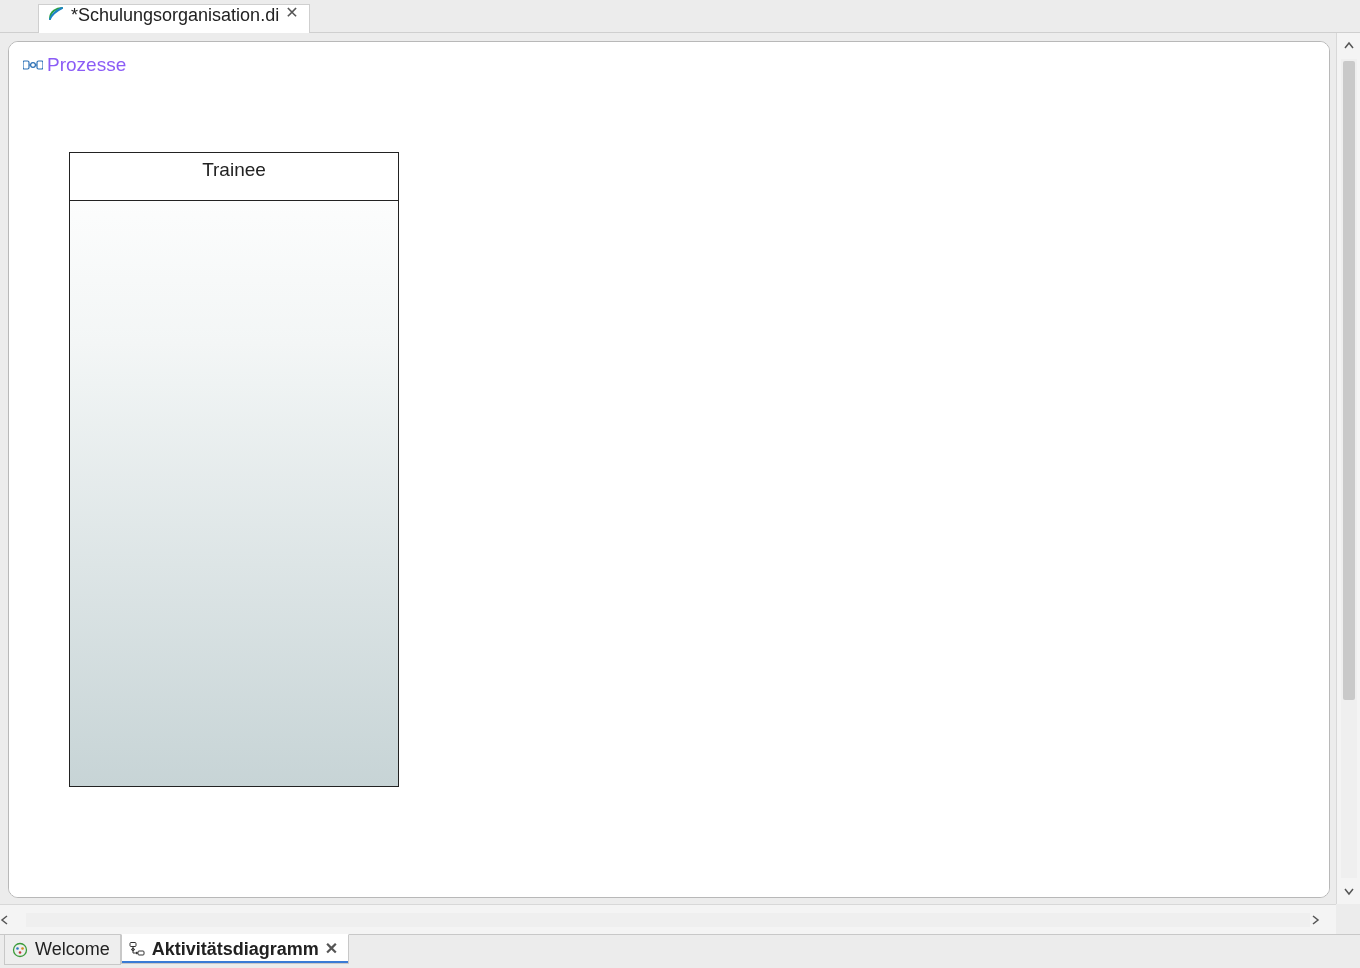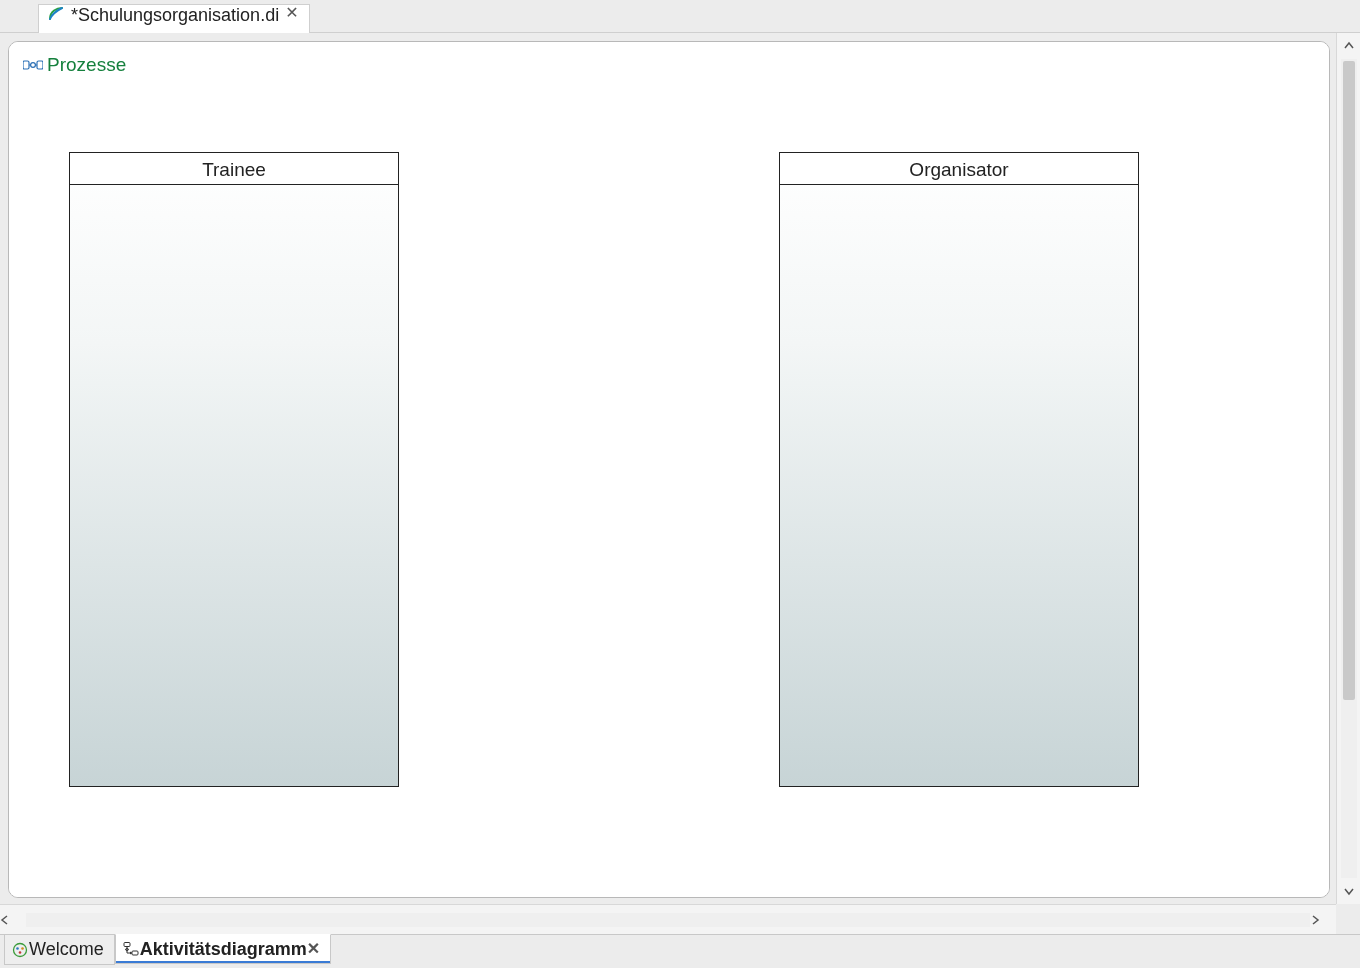--- a/index.html
+++ b/index.html
@@ -136,31 +136,31 @@
     background: #ffffff;
   }
   .diagram-title {
     position: absolute;
     left: 14px;
     top: 12px;
     display: flex;
     align-items: center;
     gap: 4px;
     font-size: 19px;
-    color: #15803d;
+    color: #8b5cf6;
   }
   .swimlane {
     position: absolute;
     border: 1px solid #222;
     background: linear-gradient(to bottom, #ffffff 0%, #f3f6f6 30%, #c7d4d6 100%);
   }
   .swimlane-header {
     border-bottom: 1px solid #222;
     text-align: center;
-    padding: 6px 0 3px;
+    padding: 6px 0 19px;
     font-size: 19px;
     background: #fff;
   }
   #lane-left  { left: 60px;  top: 110px; width: 330px; height: 635px; }
   #lane-right { left: 770px; top: 110px; width: 360px; height: 635px; }
 
   
   .inner-tab-bar {
     height: 34px;
     background: #ececec;
@@ -171,20 +171,21 @@
   }
   .inner-tab {
     height: 30px;
     background: #eeeeee;
     border-bottom: 1px solid #c8c8c8;
     border-left: 1px solid #c8c8c8;
     border-right: 1px solid #c8c8c8;
     display: flex;
     align-items: center;
     padding: 0 10px 0 6px;
+    gap: 6px;
   }
   .inner-tab.active {
     background: #ffffff;
     border-top: 1px solid #ffffff;
     position: relative;
     top: -1px;
     box-shadow: inset 0 -2px 0 #3a7bd5;
     font-weight: bold;
   }
   .inner-tab .lbl { font-size: 18px; }
@@ -224,23 +225,20 @@
               <line x1="6" y1="8" x2="7.6" y2="8" stroke="#2a6fb5" stroke-width="1.2"></line>
               <line x1="12.4" y1="8" x2="14" y2="8" stroke="#2a6fb5" stroke-width="1.2"></line>
             </svg>
           </span>
           <span>Prozesse</span>
         </div>
 
         <div class="swimlane" id="lane-left">
           <div class="swimlane-header">Trainee</div>
         </div>
-        <div class="swimlane" id="lane-right">
-          <div class="swimlane-header">Organisator</div>
-        </div>
       </div>
     </div>
 
     <div class="canvas-scroll-v">
       <div class="scroll-arrow">
         <svg width="10" height="10" viewBox="0 0 10 10">
             <path d="M1 7 L5 2 L9 7" fill="none" stroke="#555" stroke-width="1.5"></path>
           </svg>
       </div>
       <div class="scroll-track-v">

